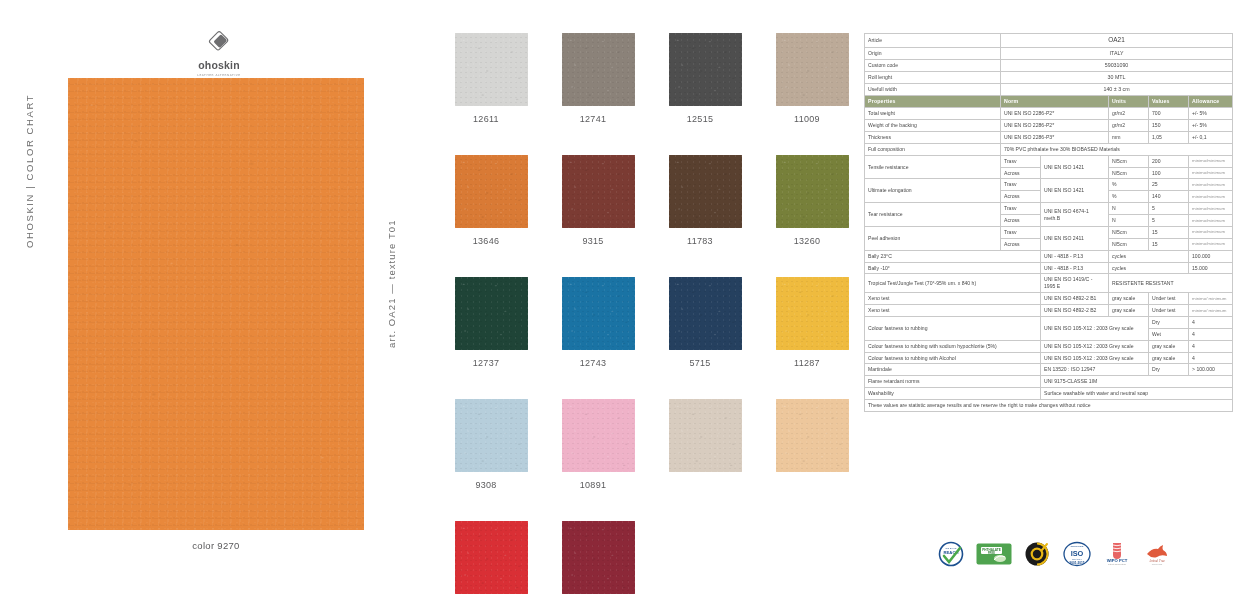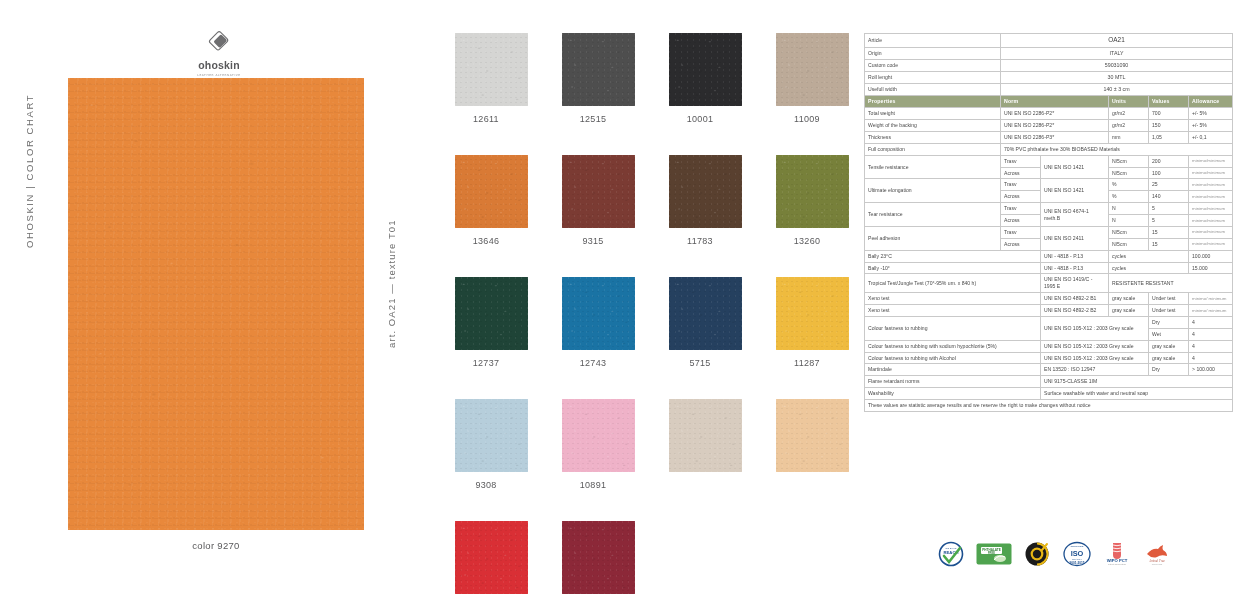--- a/index.html
+++ b/index.html
@@ -211,26 +211,26 @@
 
   <div class="vert-label-right">art. OA21  —  texture T01</div>
 
   <div class="grid-panel">
     <div class="swatch-grid" id="swatchGrid">
         <div class="swatch-cell">
           <div class="swatch-chip" style="background-color: rgb(213, 213, 211);"></div>
           <div class="swatch-label">12611</div>
         </div>
         <div class="swatch-cell">
+          <div class="swatch-chip" style="background-color: rgb(139, 130, 121);"></div>
+          <div class="swatch-label">12741</div>
+        </div>
+        <div class="swatch-cell">
           <div class="swatch-chip" style="background-color: rgb(78, 78, 78);"></div>
           <div class="swatch-label">12515</div>
-        </div>
-        <div class="swatch-cell">
-          <div class="swatch-chip" style="background-color: rgb(43, 43, 45);"></div>
-          <div class="swatch-label">10001</div>
         </div>
         <div class="swatch-cell">
           <div class="swatch-chip" style="background-color: rgb(188, 170, 152);"></div>
           <div class="swatch-label">11009</div>
         </div>
         <div class="swatch-cell">
           <div class="swatch-chip" style="background-color: rgb(217, 122, 53);"></div>
           <div class="swatch-label">13646</div>
         </div>
         <div class="swatch-cell">

